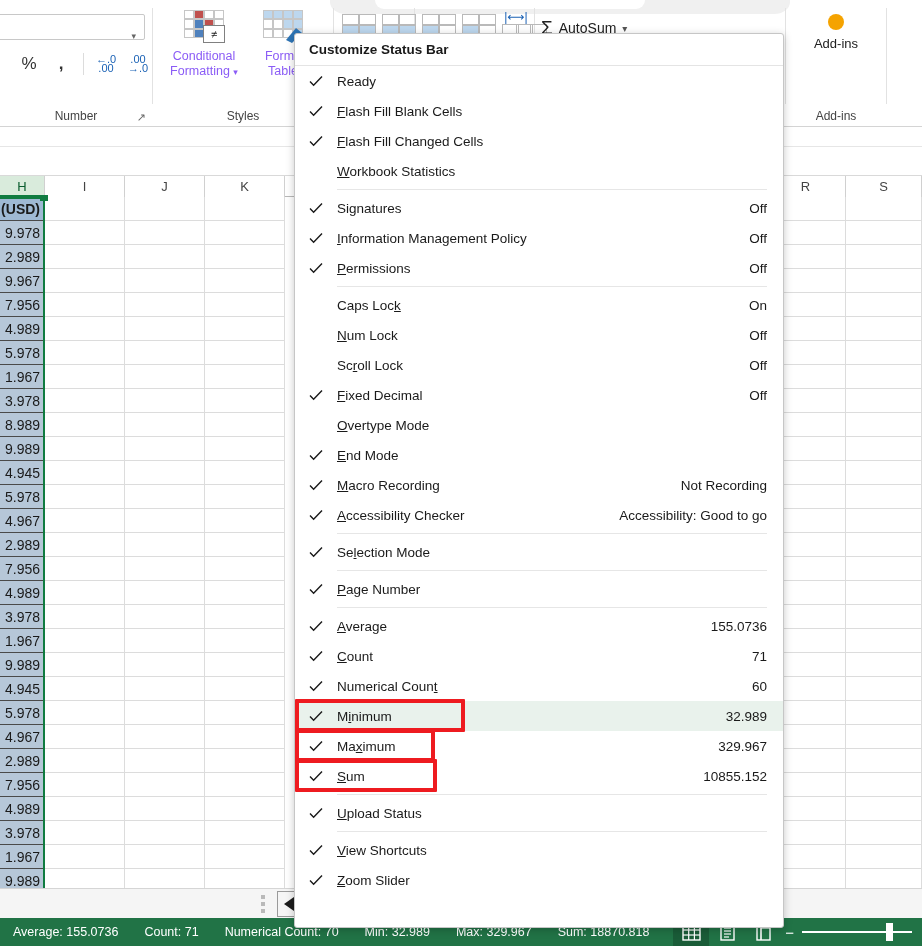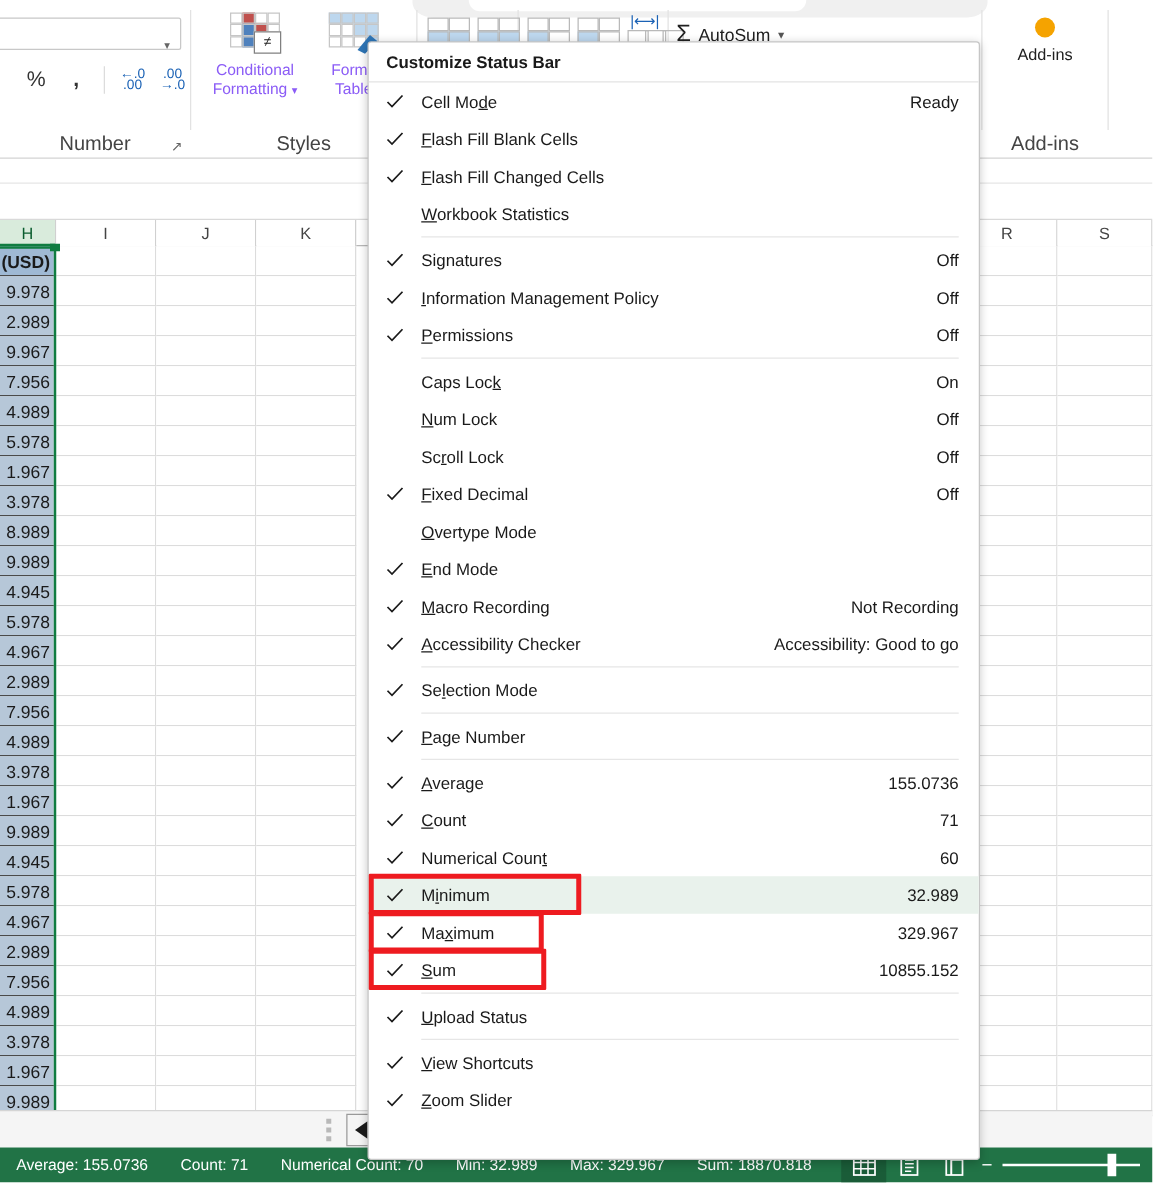--- a/index.html
+++ b/index.html
@@ -18,21 +18,21 @@
   #ribbon {
     position: absolute; left: 0; top: 0; width: 922px; height: 127px;
     background: #ffffff;
     border-bottom: 1px solid #d4d4d4;
   }
   .ribbon-groups { position: absolute; inset: 0; display: flex; }
   .rgroup { position: relative; height: 127px; display: flex; flex-direction: column; }
   .rgroup-body { flex: 1; display: flex; align-items: flex-start; padding-top: 4px; }
   .rgroup-label {
     height: 22px; line-height: 22px; text-align: center;
-    font-size: 16px; color: #444; width: 100%;
+    font-size: 12px; color: #444; width: 100%;
   }
   .rgroup-sep { width: 1px; background: #e2e2e2; height: 96px; margin-top: 8px; align-self: flex-start;}
 
   
   #grp-number { width: 152px; }
   .numfmt-box {
     position: absolute; left: -60px; top: 14px; width: 205px; height: 26px;
     border: 1px solid #c8c8c8; background: #fff; border-radius: 2px;
     font-size: 14px; color: #333; padding-left: 8px; line-height: 24px;
   }
@@ -627,21 +627,20 @@
 
 <div id="ctxmenu">
   <div class="ctx-title">Customize Status Bar</div>
   <div class="ctx-list" id="ctxlist">
       <div class="ctx-row">
         <span class="ctx-check">
           <svg width="16" height="16" viewBox="0 0 16 16">
             <path d="M2 8.6 L5.6 12.2 L14 3.4" fill="none" stroke="#1a1a1a" stroke-width="1.4"></path>
           </svg>
         </span>
-        <span class="ctx-label">Cell Mo<u>d</u>e</span>
         <span class="ctx-value">Ready</span>
       </div>
       <div class="ctx-row">
         <span class="ctx-check">
           <svg width="16" height="16" viewBox="0 0 16 16">
             <path d="M2 8.6 L5.6 12.2 L14 3.4" fill="none" stroke="#1a1a1a" stroke-width="1.4"></path>
           </svg>
         </span>
         <span class="ctx-label"><u>F</u>lash Fill Blank Cells</span>
         <span class="ctx-value"></span>

